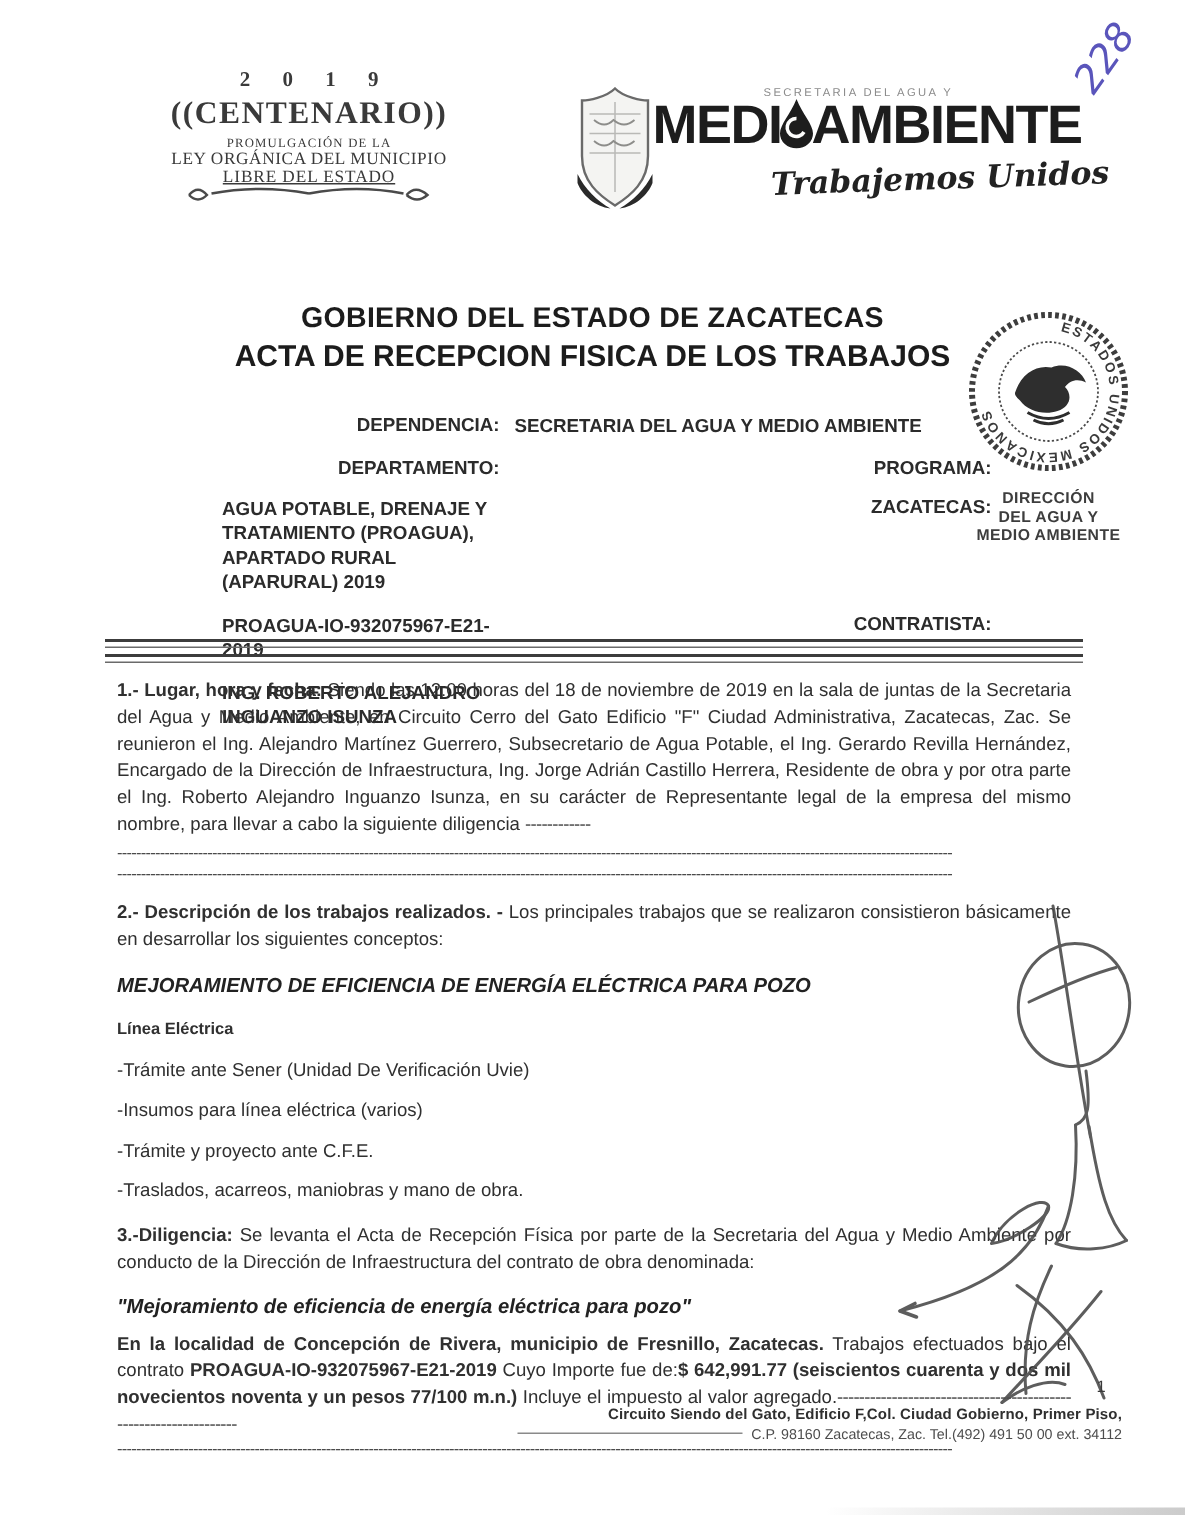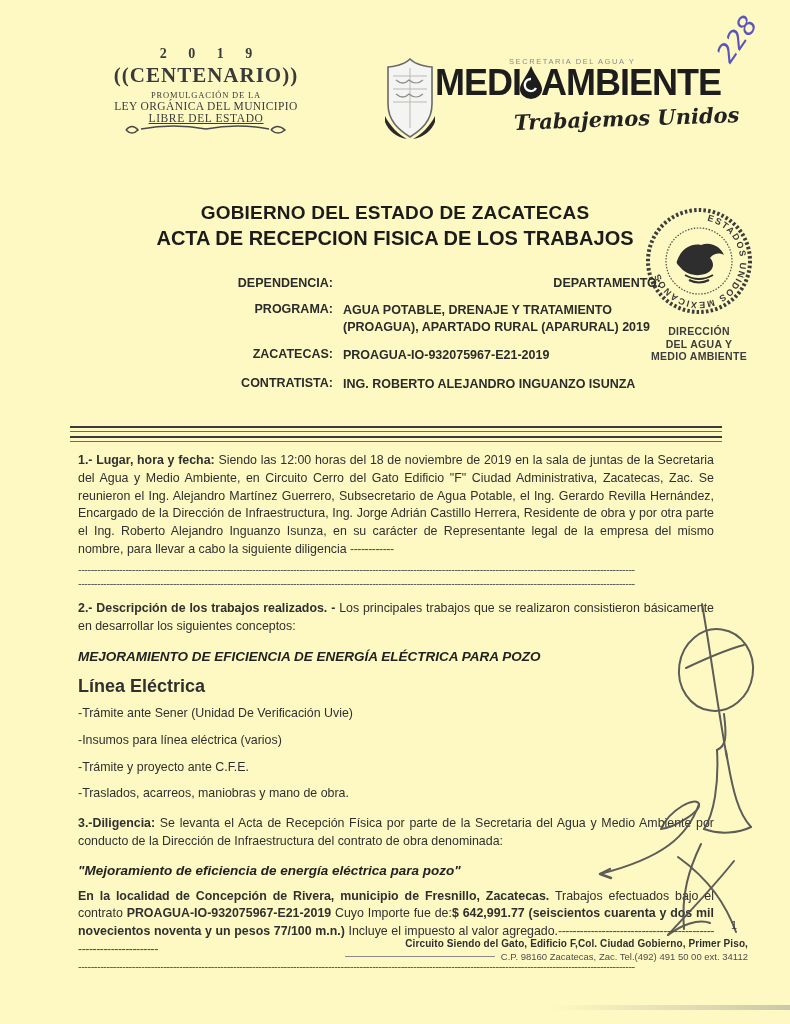--- a/index.html
+++ b/index.html
@@ -1,16 +1,16 @@
 <!DOCTYPE html>
 <html><head>
 <meta charset="utf-8">
 <style>
   html,body{margin:0;padding:0;background:#d9d9d9;}
-  .page{position:relative;width:790px;height:1024px;margin:0 auto;background:#fef9c3;
+  .page{position:relative;width:790px;height:1024px;margin:0 auto;background:#ffffff;
         font-family:"Liberation Sans",sans-serif;color:#2e2e2e;overflow:hidden;}
 
   
   .logo-left{position:absolute;left:80px;top:46px;width:252px;text-align:center;
              font-family:"Liberation Serif",serif;color:#3a3a3a;}
   .logo-year{font-size:14px;font-weight:bold;letter-spacing:9px;padding-left:9px;}
   .logo-cent{font-size:21px;font-weight:600;letter-spacing:1px;margin-top:1px;}
   .logo-sub1{font-size:8.5px;letter-spacing:.8px;margin-top:2px;font-variant:small-caps;}
   .logo-sub2{font-size:11.5px;letter-spacing:.4px;font-variant:small-caps;}
   .logo-sub3{font-size:11.5px;letter-spacing:.6px;font-variant:small-caps;text-decoration:underline;}
@@ -47,21 +47,21 @@
 
   
   .content{position:absolute;left:78px;top:452px;width:636px;font-size:12.4px;
            line-height:17.8px;text-align:justify;color:#303030;}
   .para{margin:0 0 4px 0;}
   .b{font-weight:bold;}
   .filler{white-space:nowrap;overflow:hidden;font-size:11px;letter-spacing:-.5px;
           color:#4a4a4a;line-height:13px;margin:1px 0;}
   .work-heading{font-size:13.5px;font-weight:bold;font-style:italic;margin:13px 0 5px 0;
                 color:#222;text-align:left;}
-  .subheading{font-size:18px;font-weight:bold;margin:12px 0 0 0;text-align:left;}
+  .subheading{font-size:11px;font-weight:bold;margin:12px 0 0 0;text-align:left;}
   .work-item{margin:9px 0 0 0;text-align:left;}
   .para3{margin:12px 0 0 0;}
   .quote{font-size:13.5px;font-weight:bold;font-style:italic;margin:11px 0 0 0;text-align:left;color:#222;}
   .para4{margin:8px 0 0 0;}
   .inline-dashes{letter-spacing:-.5px;color:#4a4a4a;}
 
   
   .doodle{position:absolute;left:560px;top:588px;pointer-events:none;}
   .page-number{position:absolute;left:731px;top:919px;font-size:11px;color:#3a3a3a;}
   .footer{position:absolute;right:42px;top:938px;text-align:right;color:#2f2f2f;}
@@ -126,20 +126,21 @@
     </svg>
     <div class="seal-caption">
       <div>DIRECCIÓN</div>
       <div>DEL AGUA Y</div>
       <div>MEDIO AMBIENTE</div>
     </div>
   </div>
 
   <div class="info-grid">
     <div class="info-label">DEPENDENCIA:</div>
+    <div class="info-value">SECRETARIA DEL AGUA Y MEDIO AMBIENTE</div>
     <div class="info-label">DEPARTAMENTO:</div>
     <div class="info-label">PROGRAMA:</div>
     <div class="info-value">AGUA POTABLE, DRENAJE Y TRATAMIENTO (PROAGUA), APARTADO RURAL (APARURAL) 2019</div>
     <div class="info-label">ZACATECAS:</div>
     <div class="info-value">PROAGUA-IO-932075967-E21-2019</div>
     <div class="info-label">CONTRATISTA:</div>
     <div class="info-value">ING. ROBERTO ALEJANDRO INGUANZO ISUNZA</div>
   </div>
 
   <div class="rule rule-1"></div>

